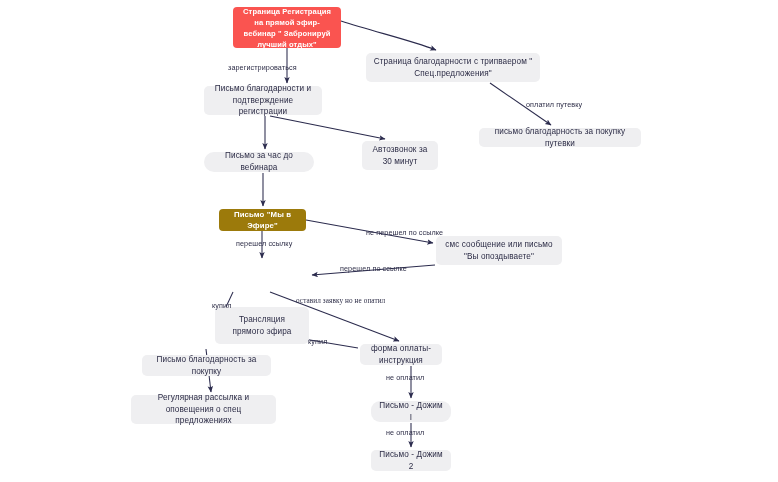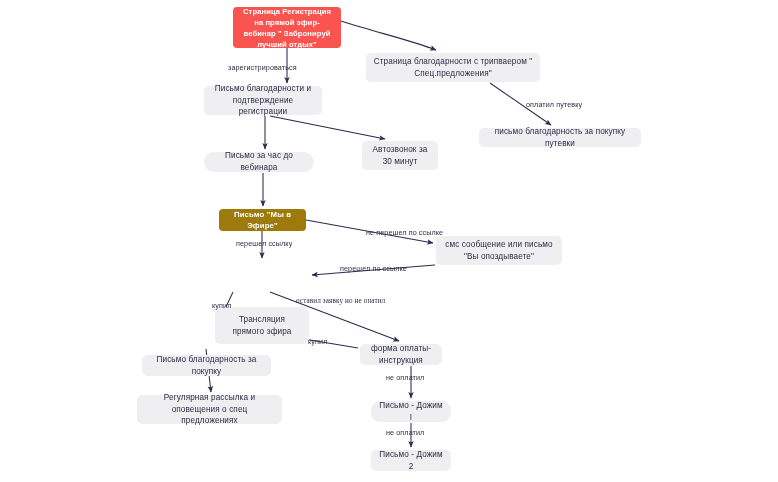--- a/index.html
+++ b/index.html
@@ -102,21 +102,21 @@
       <div class="node" style="left: 366px; top: 53px; width: 174px; height: 29px;">Страница благодарности с трипваером " Спец.предложения"</div>
       <div class="node" style="left: 204px; top: 86px; width: 118px; height: 29px;">Письмо благодарности и подтверждение регистрации</div>
       <div class="node" style="left: 479px; top: 128px; width: 162px; height: 19px;">письмо благодарность за покупку путевки</div>
       <div class="node" style="left: 362px; top: 141px; width: 76px; height: 29px;">Автозвонок за 30 минут</div>
       <div class="node" style="left: 204px; top: 152px; width: 110px; height: 20px; border-radius: 10px;">Письмо за час до вебинара</div>
       <div class="node accent-gold" style="left: 219px; top: 209px; width: 87px; height: 22px;">Письмо "Мы в Эфире"</div>
       <div class="node" style="left: 436px; top: 236px; width: 126px; height: 29px;">смс сообщение  или письмо "Вы опоздываете"</div>
       <div class="node" style="left: 215px; top: 267px; width: 94px; height: 37px; margin-top: 40px;">Трансляция прямого эфира</div>
       <div class="node" style="left: 142px; top: 327px; width: 129px; height: 21px; margin-top: 28px;">Письмо благодарность за покупку</div>
       <div class="node" style="left: 360px; top: 344px; width: 82px; height: 21px;">форма оплаты-инструкция</div>
-      <div class="node" style="left: 137px; top: 395px; width: 145px; height: 29px;">Регулярная рассылка и оповещения о спец предложениях</div>
+      <div class="node" style="left: 131px; top: 395px; width: 145px; height: 29px;">Регулярная рассылка и оповещения о спец предложениях</div>
       <div class="node" style="left: 371px; top: 401px; width: 80px; height: 21px; border-radius: 9px;">Письмо - Дожим I</div>
       <div class="node" style="left: 371px; top: 450px; width: 80px; height: 21px;">Письмо - Дожим 2</div>
     </div>
   <div id="edge-labels">
       <div class="edge-label" style="left: 228px; top: 63px;">зарегистрироваться</div>
       <div class="edge-label" style="left: 490px; top: 100px; margin-left: 36px;">оплатил путевку</div>
       <div class="edge-label" style="left: 333px; top: 228px; padding-left: 33px;">не перешел по ссылке</div>
       <div class="edge-label" style="left: 236px; top: 239px;">перешел ссылку</div>
       <div class="edge-label" style="left: 340px; top: 264px; text-align: right;">перешел по ссылке</div>
       <div class="edge-label" style="left: 212px; top: 301px;">купил</div>

